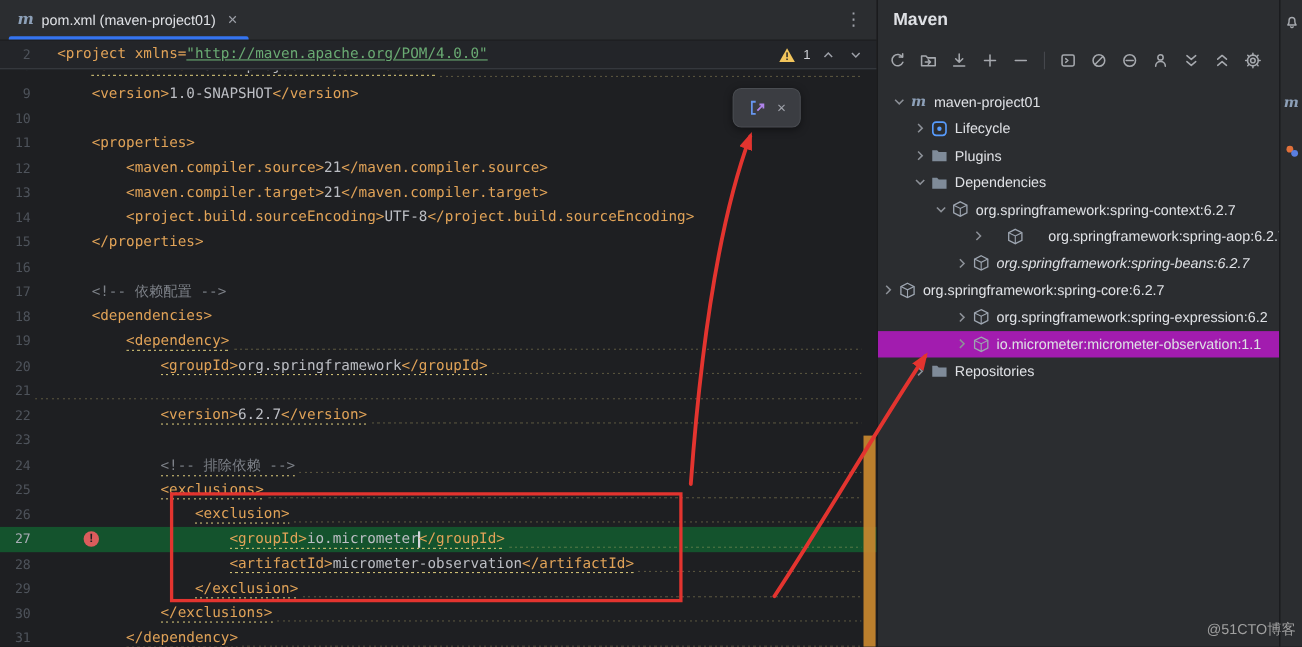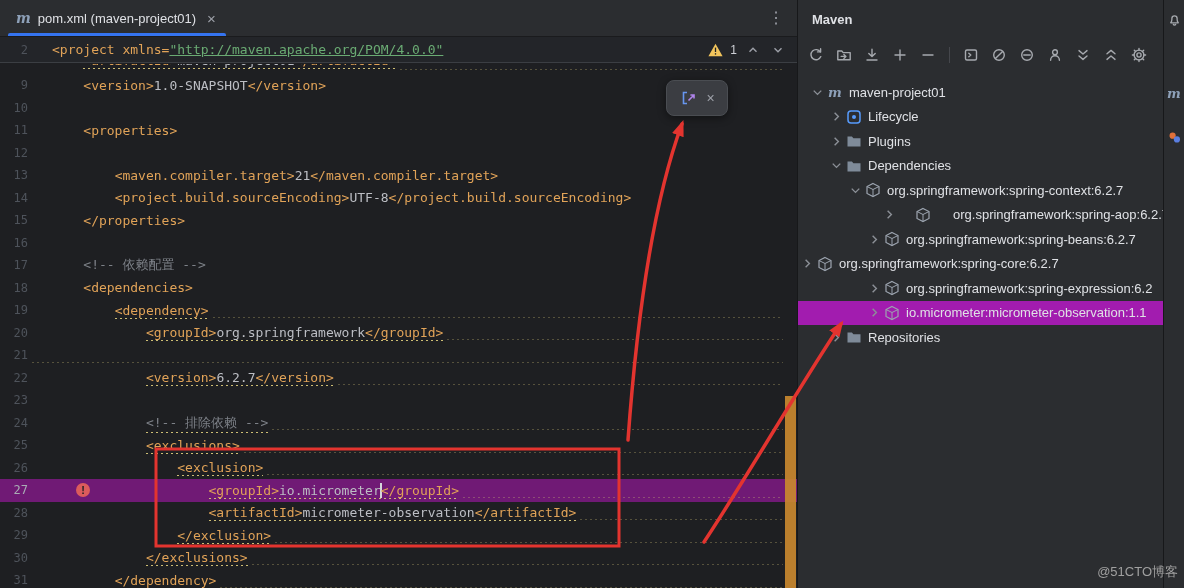--- a/index.html
+++ b/index.html
@@ -20,21 +20,21 @@
   .sticky .ln { font-family:"DejaVu Sans Mono", monospace; }
   .insp { position:absolute; right:10px; top:0; height:100%; display:flex; align-items:center; gap:7px; }
   .insp .cnt { color:#ced0d6; font-size:12px; font-family:"Liberation Sans",sans-serif; }
   .insp .chevbtn { width:18px; height:18px; display:flex; align-items:center; justify-content:center; border-radius:4px; }
 
   
   .lines { position:absolute; top:64px; left:0; width:797px; }
   .line { position:relative; display:flex; align-items:center; height:22.5px; font-family:"DejaVu Sans Mono", monospace; font-size:13px; }
   .line.cut { height:10px; overflow:hidden; }
   .line.cut > * { transform:translateY(-9px); }
-  .line.cur { background:#701a75; }
+  .line.cur { background:#14532d; }
   .ln { width:28px; flex:none; text-align:right; color:#4e535b; font-size:12px; }
   .cur .ln { color:#a9adb5; }
   .code { white-space:pre; margin-left:24px; color:#bcbec4; }
   .body { position:relative; display:inline-block; }
   .u .body::after { content:""; position:absolute; left:0; right:0; bottom:-1px; height:1px;
       background:repeating-linear-gradient(to right,#cdbd74 0 2px,transparent 2px 5px); }
   .line.u::after { content:""; flex:1 1 auto; height:1px; align-self:flex-end; margin:0 14px 4px 4px;
       background:repeating-linear-gradient(to right,rgba(205,189,116,.32) 0 2px,transparent 2px 5px); }
   .t-tag { color:#e1a358; }
   .t-text { color:#bcbec4;text-align:center; }
@@ -43,21 +43,21 @@
   .caret { display:inline-block; width:2px; height:15px; background:#d4d6db; vertical-align:text-bottom; margin:0 -1px; }
   .errico { position:absolute; left:76px; top:4px; width:14px; height:14px; border-radius:50%; background:#db5c5c;
       color:#1e1f22; font:bold 11px/14px "Liberation Sans",sans-serif; text-align:center; }
 
   
   .scroll-strip { position:absolute; right:0; top:64px; width:13px; height:524px; }
   .scroll-orange { position:absolute; right:1px; top:332px; width:11px; height:192px; background:#c9882f; opacity:.92; }
 
   
   .maven-panel { position:absolute; left:797px; top:0; width:366px; height:588px; background:#2b2d30; border-left:1px solid #17181a; overflow:hidden; }
-  .mp-header { height:38px; display:flex; align-items:center; padding-left:14px; color:#dfe1e5; font-size:13px; font-weight:bold; }
+  .mp-header { height:38px; display:flex; align-items:center; padding-left:14px; color:#dfe1e5; font-size:16px; font-weight:bold; }
   .mp-toolbar { height:34px; display:flex; align-items:center; gap:4px; padding:0 6px; }
   .tbico { width:24px; height:24px; display:flex; align-items:center; justify-content:center; border-radius:4px; }
   .sep { width:1px; height:16px; background:#45474c; margin:0 5px; }
   .mp-tree { position:absolute; top:80px; left:0; right:0; }
   .trow { display:flex; align-items:center; height:24.5px; white-space:nowrap; overflow:hidden; color:#dfe1e5; font-size:13px; }
   .trow.sel { background:#a21caf; }
   .chev { width:18px; height:16px; flex:none; display:flex; align-items:center; justify-content:center; }
   .tico { width:18px; height:16px; flex:none; display:flex; align-items:center; justify-content:center; margin-right:5px; }
   .tmico { font-family:"DejaVu Serif",serif; font-style:italic; font-weight:bold; color:#8da0b8; font-size:13px; }
 
@@ -129,21 +129,21 @@
         <div class="line">
           <span class="ln">10</span>
           <span class="code"><span class="ind"></span><span class="body"></span></span>
         </div>
         <div class="line">
           <span class="ln">11</span>
           <span class="code"><span class="ind">    </span><span class="body"><span class="t-tag">&lt;properties&gt;</span></span></span>
         </div>
         <div class="line">
           <span class="ln">12</span>
-          <span class="code"><span class="ind">        </span></span>
+          <span class="code"><span class="ind">        </span><span class="body"><span class="t-tag">&lt;maven.compiler.source&gt;</span><span class="t-text">21</span><span class="t-tag">&lt;/maven.compiler.source&gt;</span></span></span>
         </div>
         <div class="line">
           <span class="ln">13</span>
           <span class="code"><span class="ind">        </span><span class="body"><span class="t-tag">&lt;maven.compiler.target&gt;</span><span class="t-text">21</span><span class="t-tag">&lt;/maven.compiler.target&gt;</span></span></span>
         </div>
         <div class="line">
           <span class="ln">14</span>
           <span class="code"><span class="ind">        </span><span class="body"><span class="t-tag">&lt;project.build.sourceEncoding&gt;</span><span class="t-text">UTF-8</span><span class="t-tag">&lt;/project.build.sourceEncoding&gt;</span></span></span>
         </div>
         <div class="line">
@@ -369,21 +369,21 @@
             </svg>
           </span>
           <span class="tico">
             <svg width="16" height="16" viewBox="0 0 16 16">
               <path d="M8 1.5L14 4.5v7L8 14.5 2 11.5v-7z" fill="none" stroke="#9da5b0" stroke-width="1.2"></path>
               <path d="M2 4.5L8 7.5l6-3M8 7.5v7" fill="none" stroke="#9da5b0" stroke-width="1"></path>
             </svg>
           </span>
           <span class="tlabel">org.springframework:spring-aop:6.2.7</span>
         </div>
-        <div class="trow" style="padding-left: 67px;">
+        <div class="trow" style="padding-left: 67px; font-style: italic;">
           <span class="chev">
             <svg width="15" height="15" viewBox="0 0 16 16">
               <path d="M6 4l4 4-4 4" stroke="#8c9097" fill="none" stroke-width="1.5"></path>
             </svg>
           </span>
           <span class="tico">
             <svg width="16" height="16" viewBox="0 0 16 16">
               <path d="M8 1.5L14 4.5v7L8 14.5 2 11.5v-7z" fill="none" stroke="#9da5b0" stroke-width="1.2"></path>
               <path d="M2 4.5L8 7.5l6-3M8 7.5v7" fill="none" stroke="#9da5b0" stroke-width="1"></path>
             </svg>

